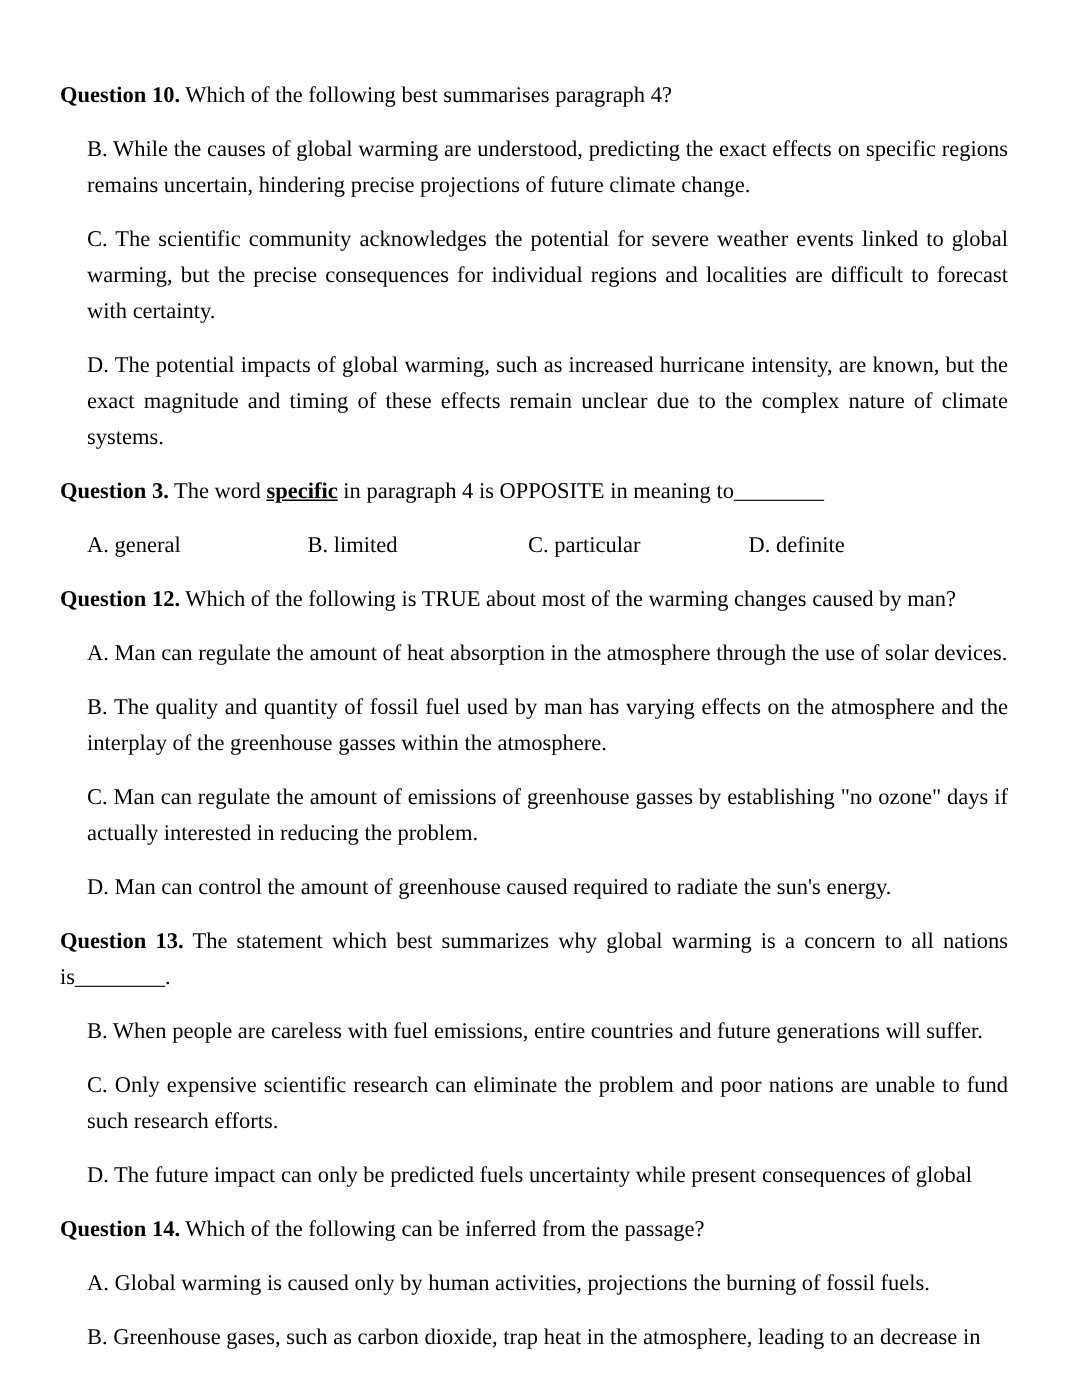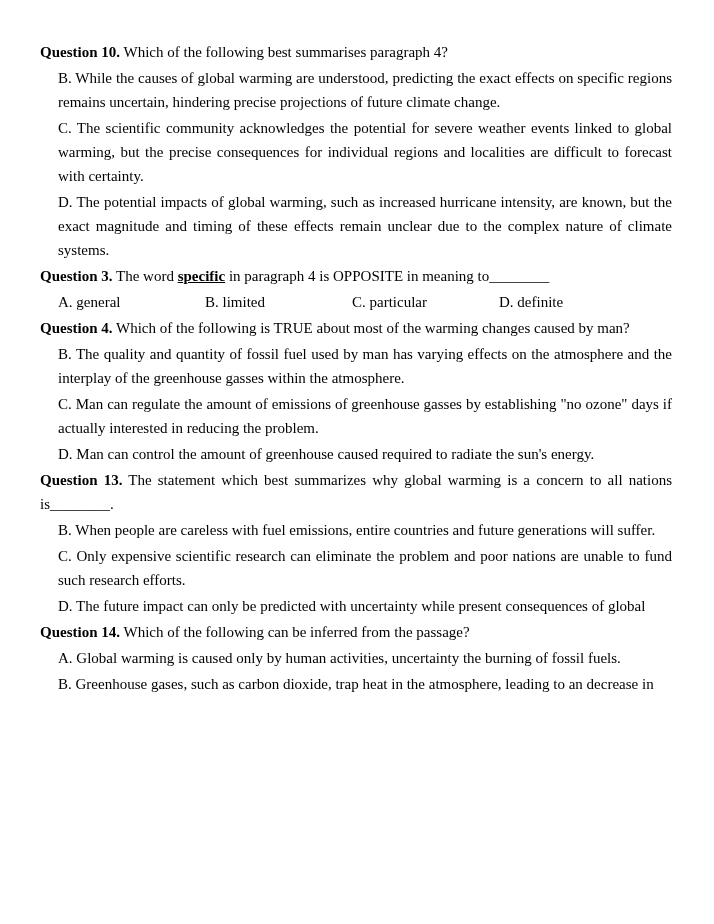--- a/index.html
+++ b/index.html
@@ -17,21 +17,21 @@
     color: #000000;
   }
   .page {
     box-sizing: border-box;
     width: 714px;
     height: 924px;
     padding: 40px 42px 0 40px;
     background: #ffffff;
   }
   p {
-    margin: 0 0 2px 0;
+    margin: 12px 0 2px 0;
     text-align: justify;
   }
   .q-heading .q-label {
     font-weight: bold;
   }
   .option {
     margin-left: 18px;
   }
   .keyword {
     font-weight: bold;
@@ -71,32 +71,33 @@
     <p class="q-heading"><span class="q-label">Question 3.</span><span> The word </span><span class="keyword">specific</span><span> in paragraph 4 is OPPOSITE in meaning to</span><span class="blank">________</span></p>
     <p class="inline-options">
         <span class="inline-option">A. general</span>
         <span class="inline-option">B. limited</span>
         <span class="inline-option">C. particular</span>
         <span class="inline-option">D. definite</span>
       </p>
   </div>
 
   <div>
-    <p class="q-heading"><span class="q-label">Question 4.</span><span> Which of the following is TRUE about most of the warming changes caused by man?</span></p>
+    <p class="q-heading"><span class="q-label">Question 12.</span><span> Which of the following is TRUE about most of the warming changes caused by man?</span></p>
+    <p class="option">A. Man can regulate the amount of heat absorption in the atmosphere through the use of solar devices.</p>
     <p class="option">B. The quality and quantity of fossil fuel used by man has varying effects on the atmosphere and the interplay of the greenhouse gasses within the atmosphere.</p>
     <p class="option">C. Man can regulate the amount of emissions of greenhouse gasses by establishing "no ozone" days if actually interested in reducing the problem.</p>
     <p class="option">D. Man can control the amount of greenhouse caused required to radiate the sun's energy.</p>
   </div>
 
   <div>
     <p class="q-heading"><span class="q-label">Question 13.</span><span> The statement which best summarizes why global warming is a concern to all nations is</span><span class="blank">________</span><span>.</span></p>
     <p class="option">B. When people are careless with fuel emissions, entire countries and future generations will suffer.</p>
     <p class="option">C. Only expensive scientific research can eliminate the problem and poor nations are unable to fund such research efforts.</p>
-    <p class="option">D. The future impact can only be predicted with uncertainty while present consequences of global</p>
+    <p class="option">D. The future impact can only be predicted fuels uncertainty while present consequences of global</p>
   </div>
 
   <div>
     <p class="q-heading"><span class="q-label">Question 14.</span><span> Which of the following can be inferred from the passage?</span></p>
-    <p class="option">A. Global warming is caused only by human activities, uncertainty the burning of fossil fuels.</p>
+    <p class="option">A. Global warming is caused only by human activities, projections the burning of fossil fuels.</p>
     <p class="option">B. Greenhouse gases, such as carbon dioxide, trap heat in the atmosphere, leading to an decrease in</p>
   </div>
 
 </div>
 
 </body></html>

